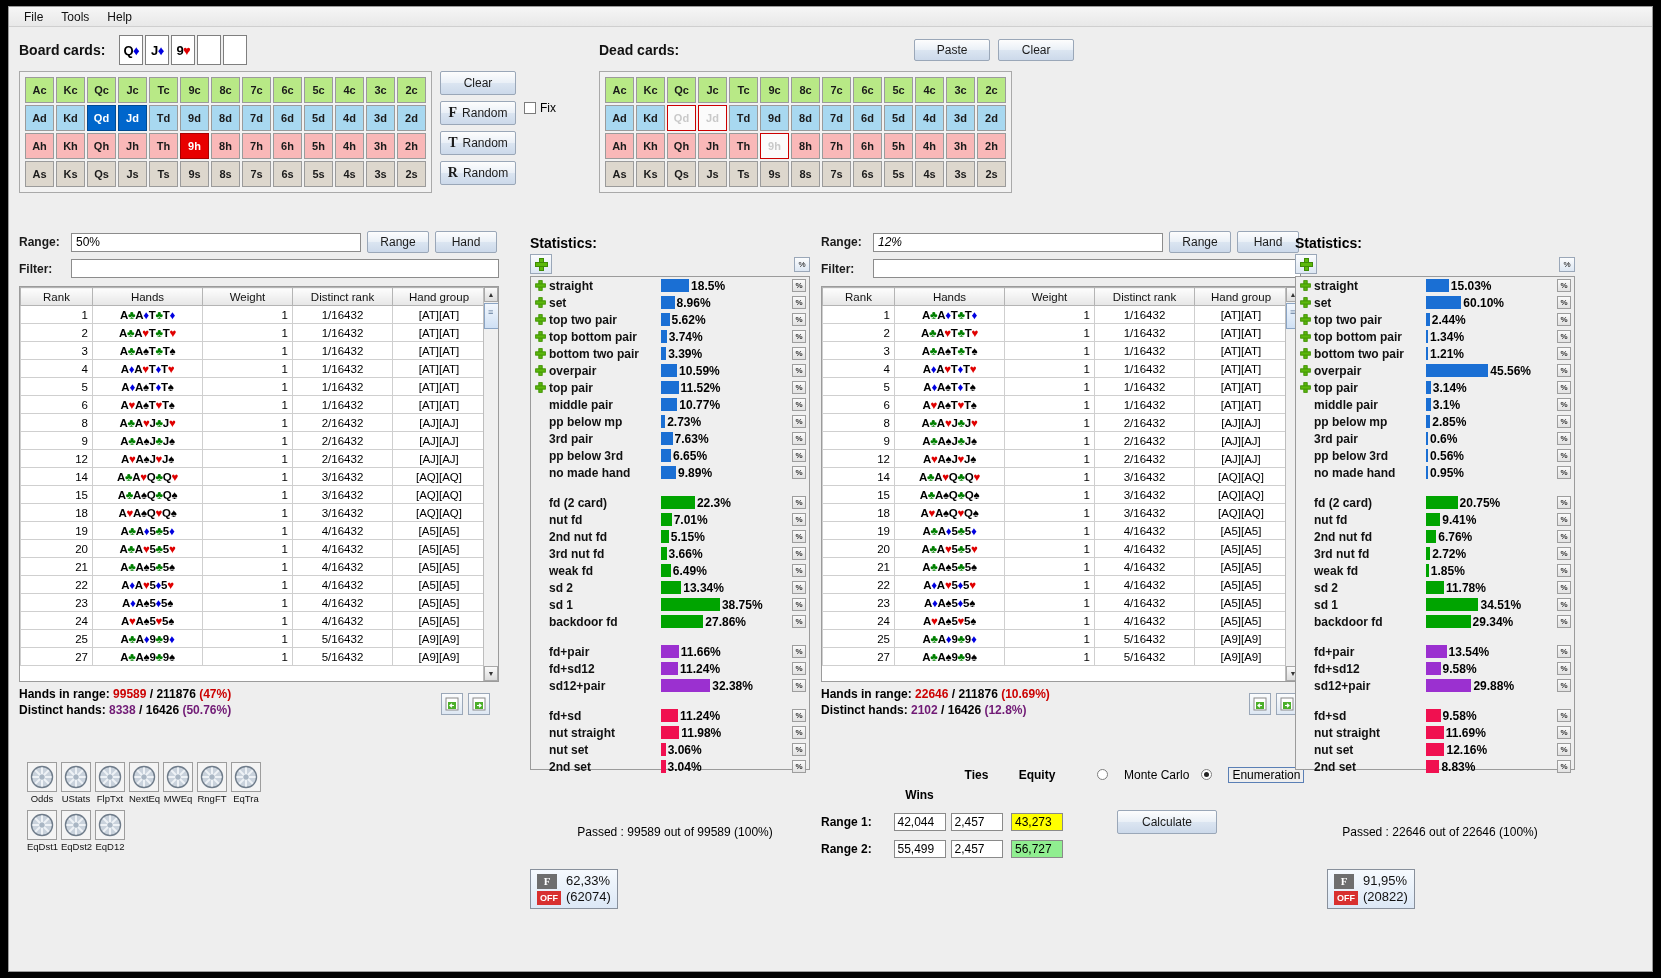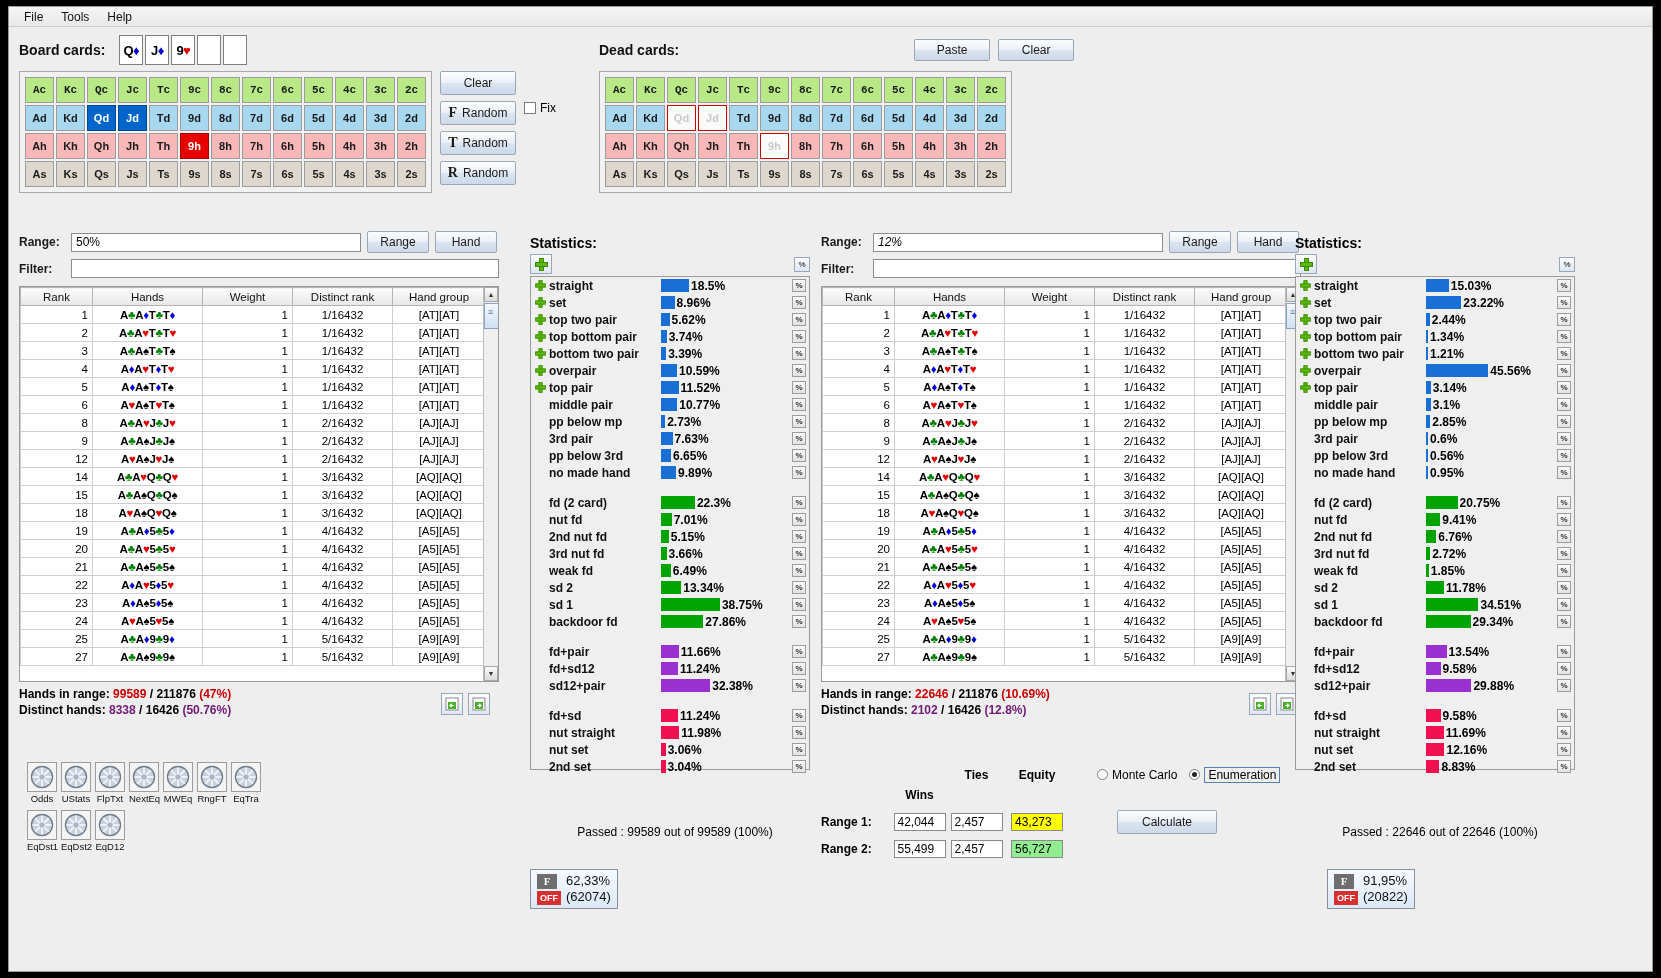--- a/index.html
+++ b/index.html
@@ -52,21 +52,21 @@
     display: inline-block;
   }
   .grid-row { display: flex; }
   .cardcell {
     width: 29px; height: 26px; margin: 1px;
     border: 1px solid #9b9b9b;
     display:flex; align-items:center; justify-content:center;
     font-size: 11px; font-weight: bold; color:#1a1a1a;
     cursor: default;
   }
-  .c-club { background:#b8e986;font-family:Liberation Mono, monospace; }
+  .c-club { background:#b8e986; }
   .c-diam { background:#a8d8f0; }
   .c-hart { background:#f9b8b8; }
   .c-spad { background:#ddd7cd; }
   .sel-blue { background:#0066cc !important; color:#fff !important; border-color:#004a91 !important; }
   .sel-red  { background:#e80000 !important; color:#fff !important; border-color:#a80000 !important; }
   .dead-off { background:#fbfbfb !important; color:#c9c9c9 !important; border:1px solid #cc0000 !important; }
 
   .sidebtns { display:flex; flex-direction:column; gap:6px; }
   .sidebtns .btn { width: 76px; height: 24px; }
   .rnd-glyph { font-family:"Liberation Serif", serif; font-weight:bold; font-size:14px; margin-right:5px; }
@@ -178,21 +178,21 @@
   
   .eqlbl { font-size:12px; font-weight:bold; }
   .eqinput {
     border:1px solid #8a8a8a; background:#fff; height:18px; width:52px;
     font-size:12px; display:flex;align-items:center; padding-left:3px;
   }
   .eq-yellow { background:#ffff00; border:1px solid #8a8a8a; }
   .eq-green { background:#90ee90; border:1px solid #8a8a8a; }
   .radio { width:11px;height:11px;border:1px solid #7e7e7e; border-radius:50%; background:#fff; position:relative;}
   .radio.on::after{content:"";position:absolute;left:2px;top:2px;width:5px;height:5px;border-radius:50%;background:#222;}
-  .radiorow{display:flex;align-items:center;gap:4px;font-size:12px;}
+  .radiorow{display:flex;align-items:center;gap:16px;font-size:12px;}
   .focused-lbl { border:1px solid #5a7fb5; padding:0 3px; }
 
   .passed { font-size:12px; }
 
   .fbox {
     border:1px solid #88909c; background:linear-gradient(#f6fafe,#dce8f6);
     display:flex; align-items:center; padding:3px 6px; gap:5px;
   }
   .fbadges { display:flex; flex-direction:column; gap:2px; }
   .fb-f { width:20px;height:15px;background:#6e6e6e;color:#fff;font-weight:bold;font-size:11px;
@@ -1344,21 +1344,21 @@
           </div>
           <div class="pct-btn">%</div>
         </div>
         <div class="statrow">
           <div class="ico">
             <div class="plus-ico" style="transform: scale(0.8);"></div>
           </div>
           <div class="nm">set</div>
           <div class="barzone">
             <div class="bar" style="background: rgb(26, 111, 212); width: 35.2944px;"></div>
-            <span class="val">23.22%</span>
+            <span class="val">60.10%</span>
           </div>
           <div class="pct-btn">%</div>
         </div>
         <div class="statrow">
           <div class="ico">
             <div class="plus-ico" style="transform: scale(0.8);"></div>
           </div>
           <div class="nm">top two pair</div>
           <div class="barzone">
             <div class="bar" style="background: rgb(26, 111, 212); width: 3.7088px;"></div>

